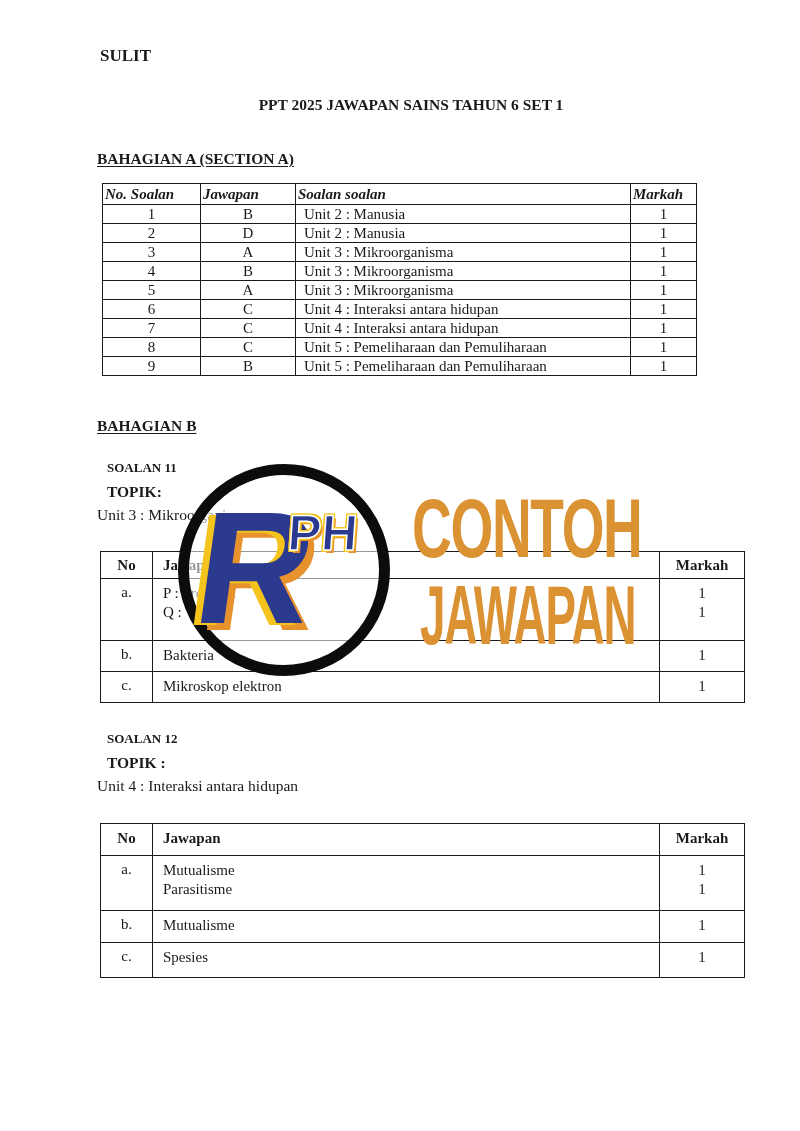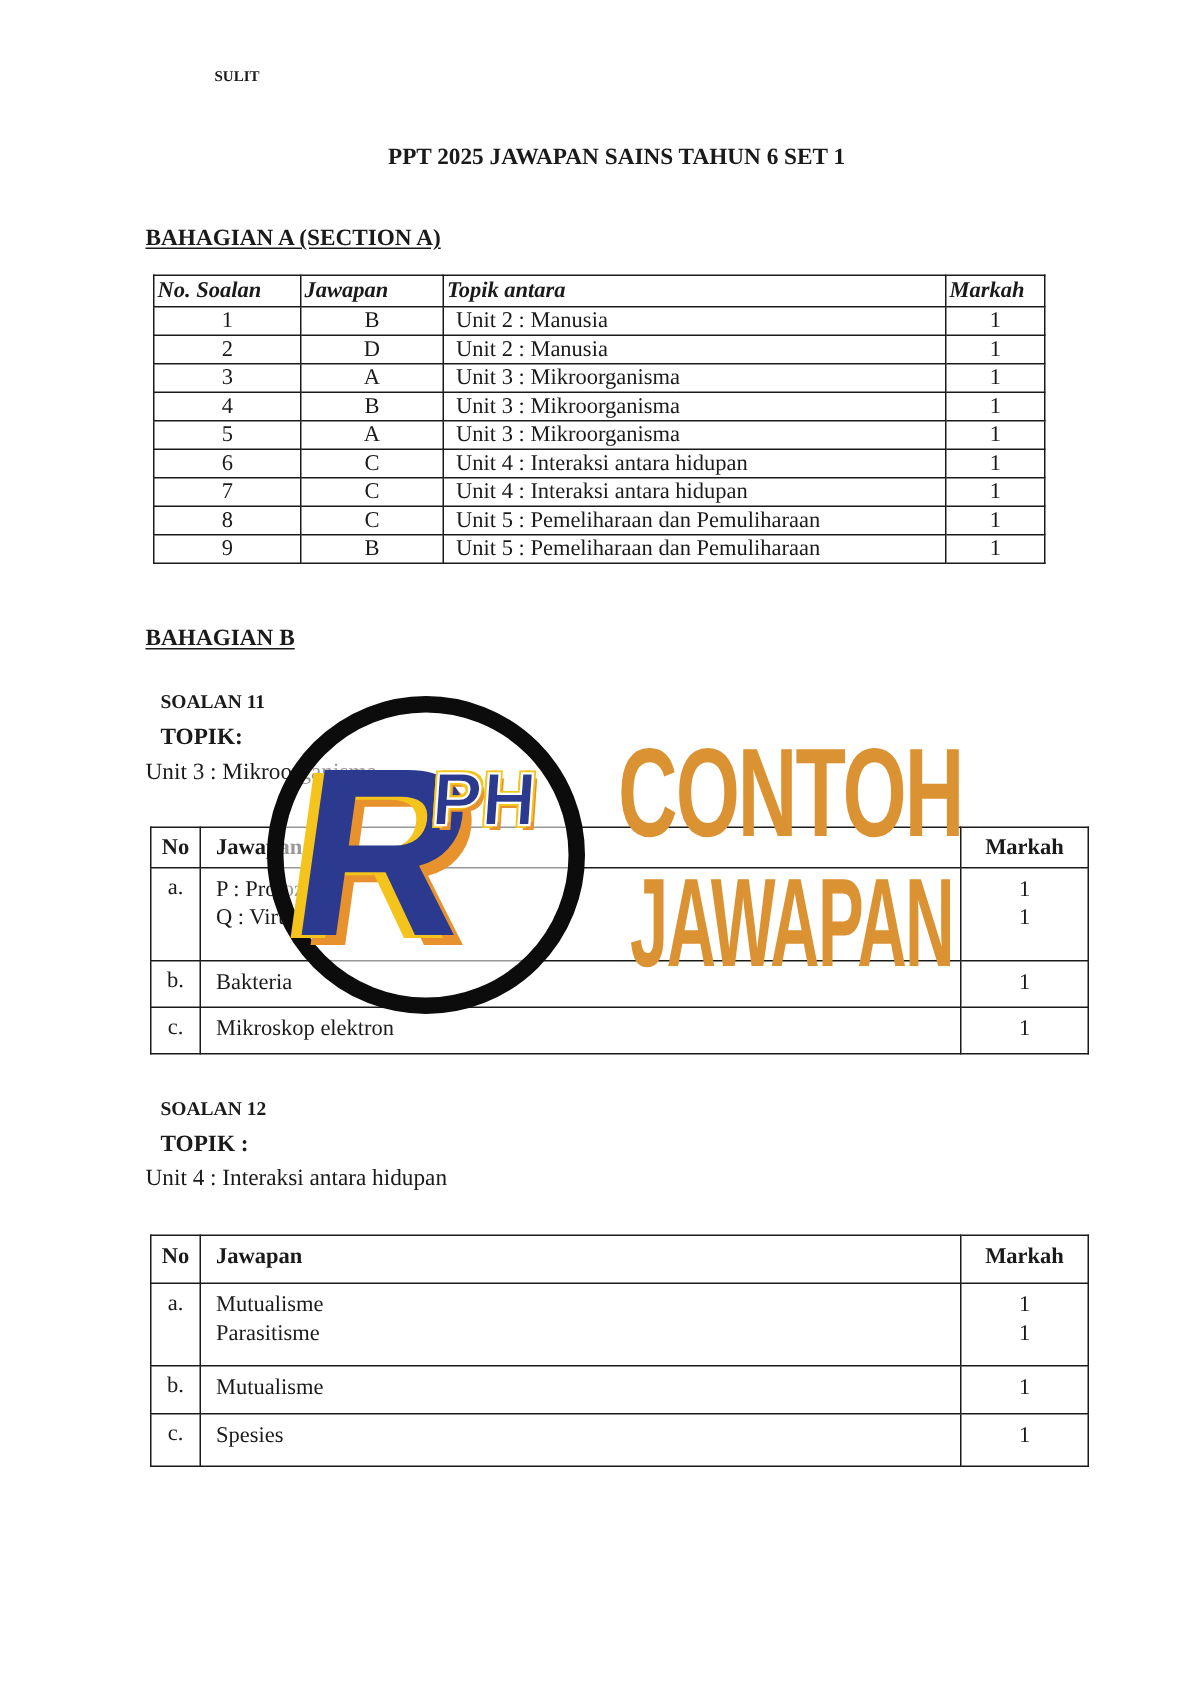--- a/index.html
+++ b/index.html
@@ -7,21 +7,21 @@
   body {
     width: 800px; height: 1131px;
     position: relative;
     font-family: "Liberation Serif", serif;
     color: #1a1a1a;
     overflow: hidden;
   }
   .abs { position: absolute; }
 
   
-  .sulit { left: 100px; top: 46px; font-weight: bold; font-size: 10px; margin-left: 43px; }
+  .sulit { left: 100px; top: 46px; font-weight: bold; font-size: 17px; }
   .doc-title {
     left: 97px; top: 96px; width: 628px;
     text-align: center; font-weight: bold; font-size: 15.5px;
   }
   .sec-heading {
     font-weight: bold; font-size: 15.5px;
     text-decoration: underline;
     text-underline-offset: 2px;
   }
   .sec-a { left: 97px; top: 130px; margin-top: 20px; }
@@ -46,21 +46,21 @@
     height: 21px; padding: 0 2px;
   }
   .table-a td { height: 19px; padding: 0 2px; text-align: center; }
   .table-a td.topik { text-align: left; padding-left: 8px; }
   .table-a .c1 { width: 98px; } .table-a .c2 { width: 95px; }
   .table-a .c3 { width: 335px; } .table-a .c4 { width: 66px; }
 
   .ans-table { width: 625px; }
   .ans-table th { font-weight: bold; text-align: center; padding: 4px 2px; }
   .ans-table td { vertical-align: top; padding: 5px 2px; }
-  .ans-table .cno { width: 33px; text-align: center; }
+  .ans-table .cno { width: 52px; text-align: center; }
   .ans-table .cans { width: 507px; text-align: left; padding-left: 10px; }
   .ans-table .cmark { width: 85px; text-align: center; }
   .ans-line { line-height: 19px; }
   .table-11 { left: 100px; top: 551px; }
   .table-11 th { height: 27px; padding: 2px; }
   .table-11 .row-a td { height: 62px; }
   .table-11 .row-b td { height: 31px; }
   .table-11 .row-c td { height: 31px; }
   .table-12 { left: 100px; top: 823px; }
   .table-12 th { height: 32px; vertical-align: top; padding-top: 6px; }
@@ -121,21 +121,21 @@
 
 <div class="abs sulit">SULIT</div>
 <div class="abs doc-title">PPT 2025 JAWAPAN SAINS TAHUN 6 SET 1</div>
 <div class="abs sec-heading sec-a">BAHAGIAN A (SECTION A)</div>
 
 <table class="abs table-a">
   <tbody>
       <tr>
     <th class="c1">No. Soalan</th>
     <th class="c2">Jawapan</th>
-    <th class="c3">Topik antara</th>
+    <th class="c3">Soalan soalan</th>
     <th class="c4">Markah</th>
   </tr>
   <tr>
     <td>1</td>
     <td>B</td>
     <td class="topik">Unit 2 : Manusia</td>
     <td>1</td>
   </tr>
   <tr>
     <td>2</td>

